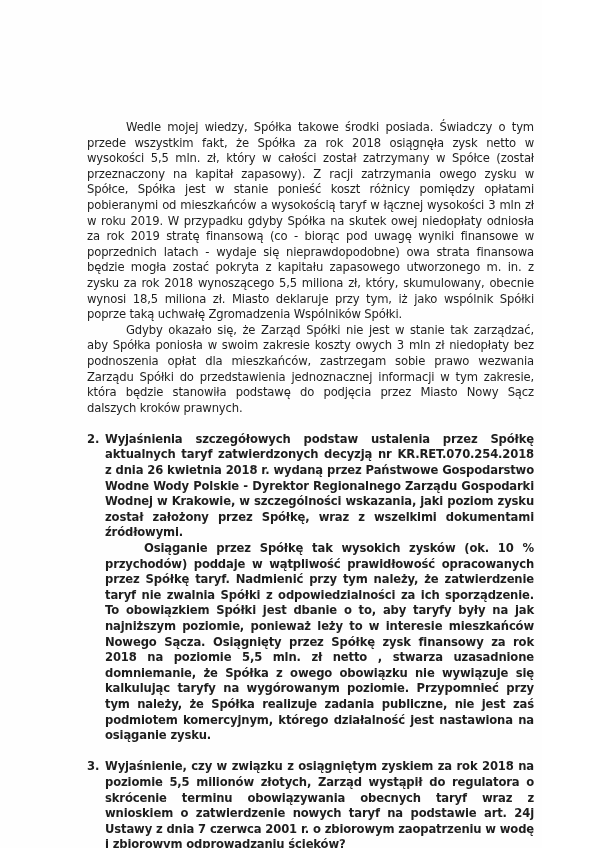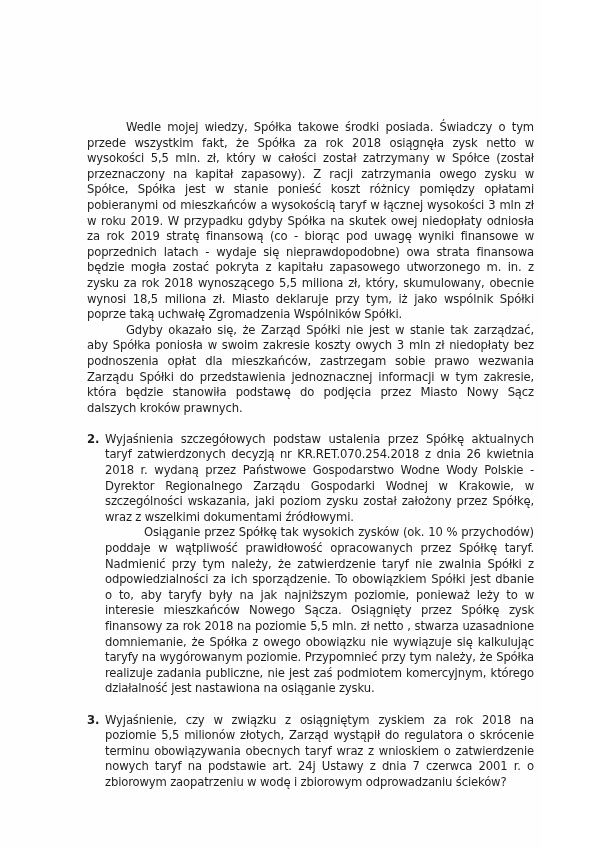--- a/index.html
+++ b/index.html
@@ -11,21 +11,21 @@
   .content {
     position: absolute; left: 87px; top: 120px; width: 447px;
     font-family: "DejaVu Sans", sans-serif;
     font-size: 11.6px; line-height: 15.6px; color: #1e1e1e;
     letter-spacing: -0.15px;
   }
   .para { margin: 0; text-align: justify; }
   .indent { text-indent: 39px; }
   .list-item { position: relative; padding-left: 18px; margin: 0; }
   .list-num { position: absolute; left: 0; top: 0; font-weight: bold; }
-  .list-text { text-align: justify; }
+  .list-text { text-align: justify; font-weight: bold; }
   .gap { height: 15.6px; }
 </style>
 </head>
 <body>
 
 <div class="page">
   <div class="content">
 
     <p class="para indent">Wedle mojej wiedzy, Spółka takowe środki posiada. Świadczy o tym przede wszystkim fakt, że Spółka za rok 2018 osiągnęła zysk netto w wysokości 5,5 mln. zł, który w całości został zatrzymany w Spółce (został przeznaczony na kapitał zapasowy). Z racji zatrzymania owego zysku w Spółce, Spółka jest w stanie ponieść koszt różnicy pomiędzy opłatami pobieranymi od mieszkańców a wysokością taryf w łącznej wysokości 3 mln zł w roku 2019. W przypadku gdyby Spółka na skutek owej niedopłaty odniosła za rok 2019 stratę finansową (co - biorąc pod uwagę wyniki finansowe w poprzednich latach - wydaje się nieprawdopodobne) owa strata finansowa będzie mogła zostać pokryta z kapitału zapasowego utworzonego m. in. z zysku za rok 2018 wynoszącego 5,5 miliona zł, który, skumulowany, obecnie wynosi 18,5 miliona zł. Miasto deklaruje przy tym, iż jako wspólnik Spółki poprze taką uchwałę Zgromadzenia Wspólników Spółki.</p>
     <p class="para indent">Gdyby okazało się, że Zarząd Spółki nie jest w stanie tak zarządzać, aby Spółka poniosła w swoim zakresie koszty owych 3 mln zł niedopłaty bez podnoszenia opłat dla mieszkańców, zastrzegam sobie prawo wezwania Zarządu Spółki do przedstawienia jednoznacznej informacji w tym zakresie, która będzie stanowiła podstawę do podjęcia przez Miasto Nowy Sącz dalszych kroków prawnych.</p>

